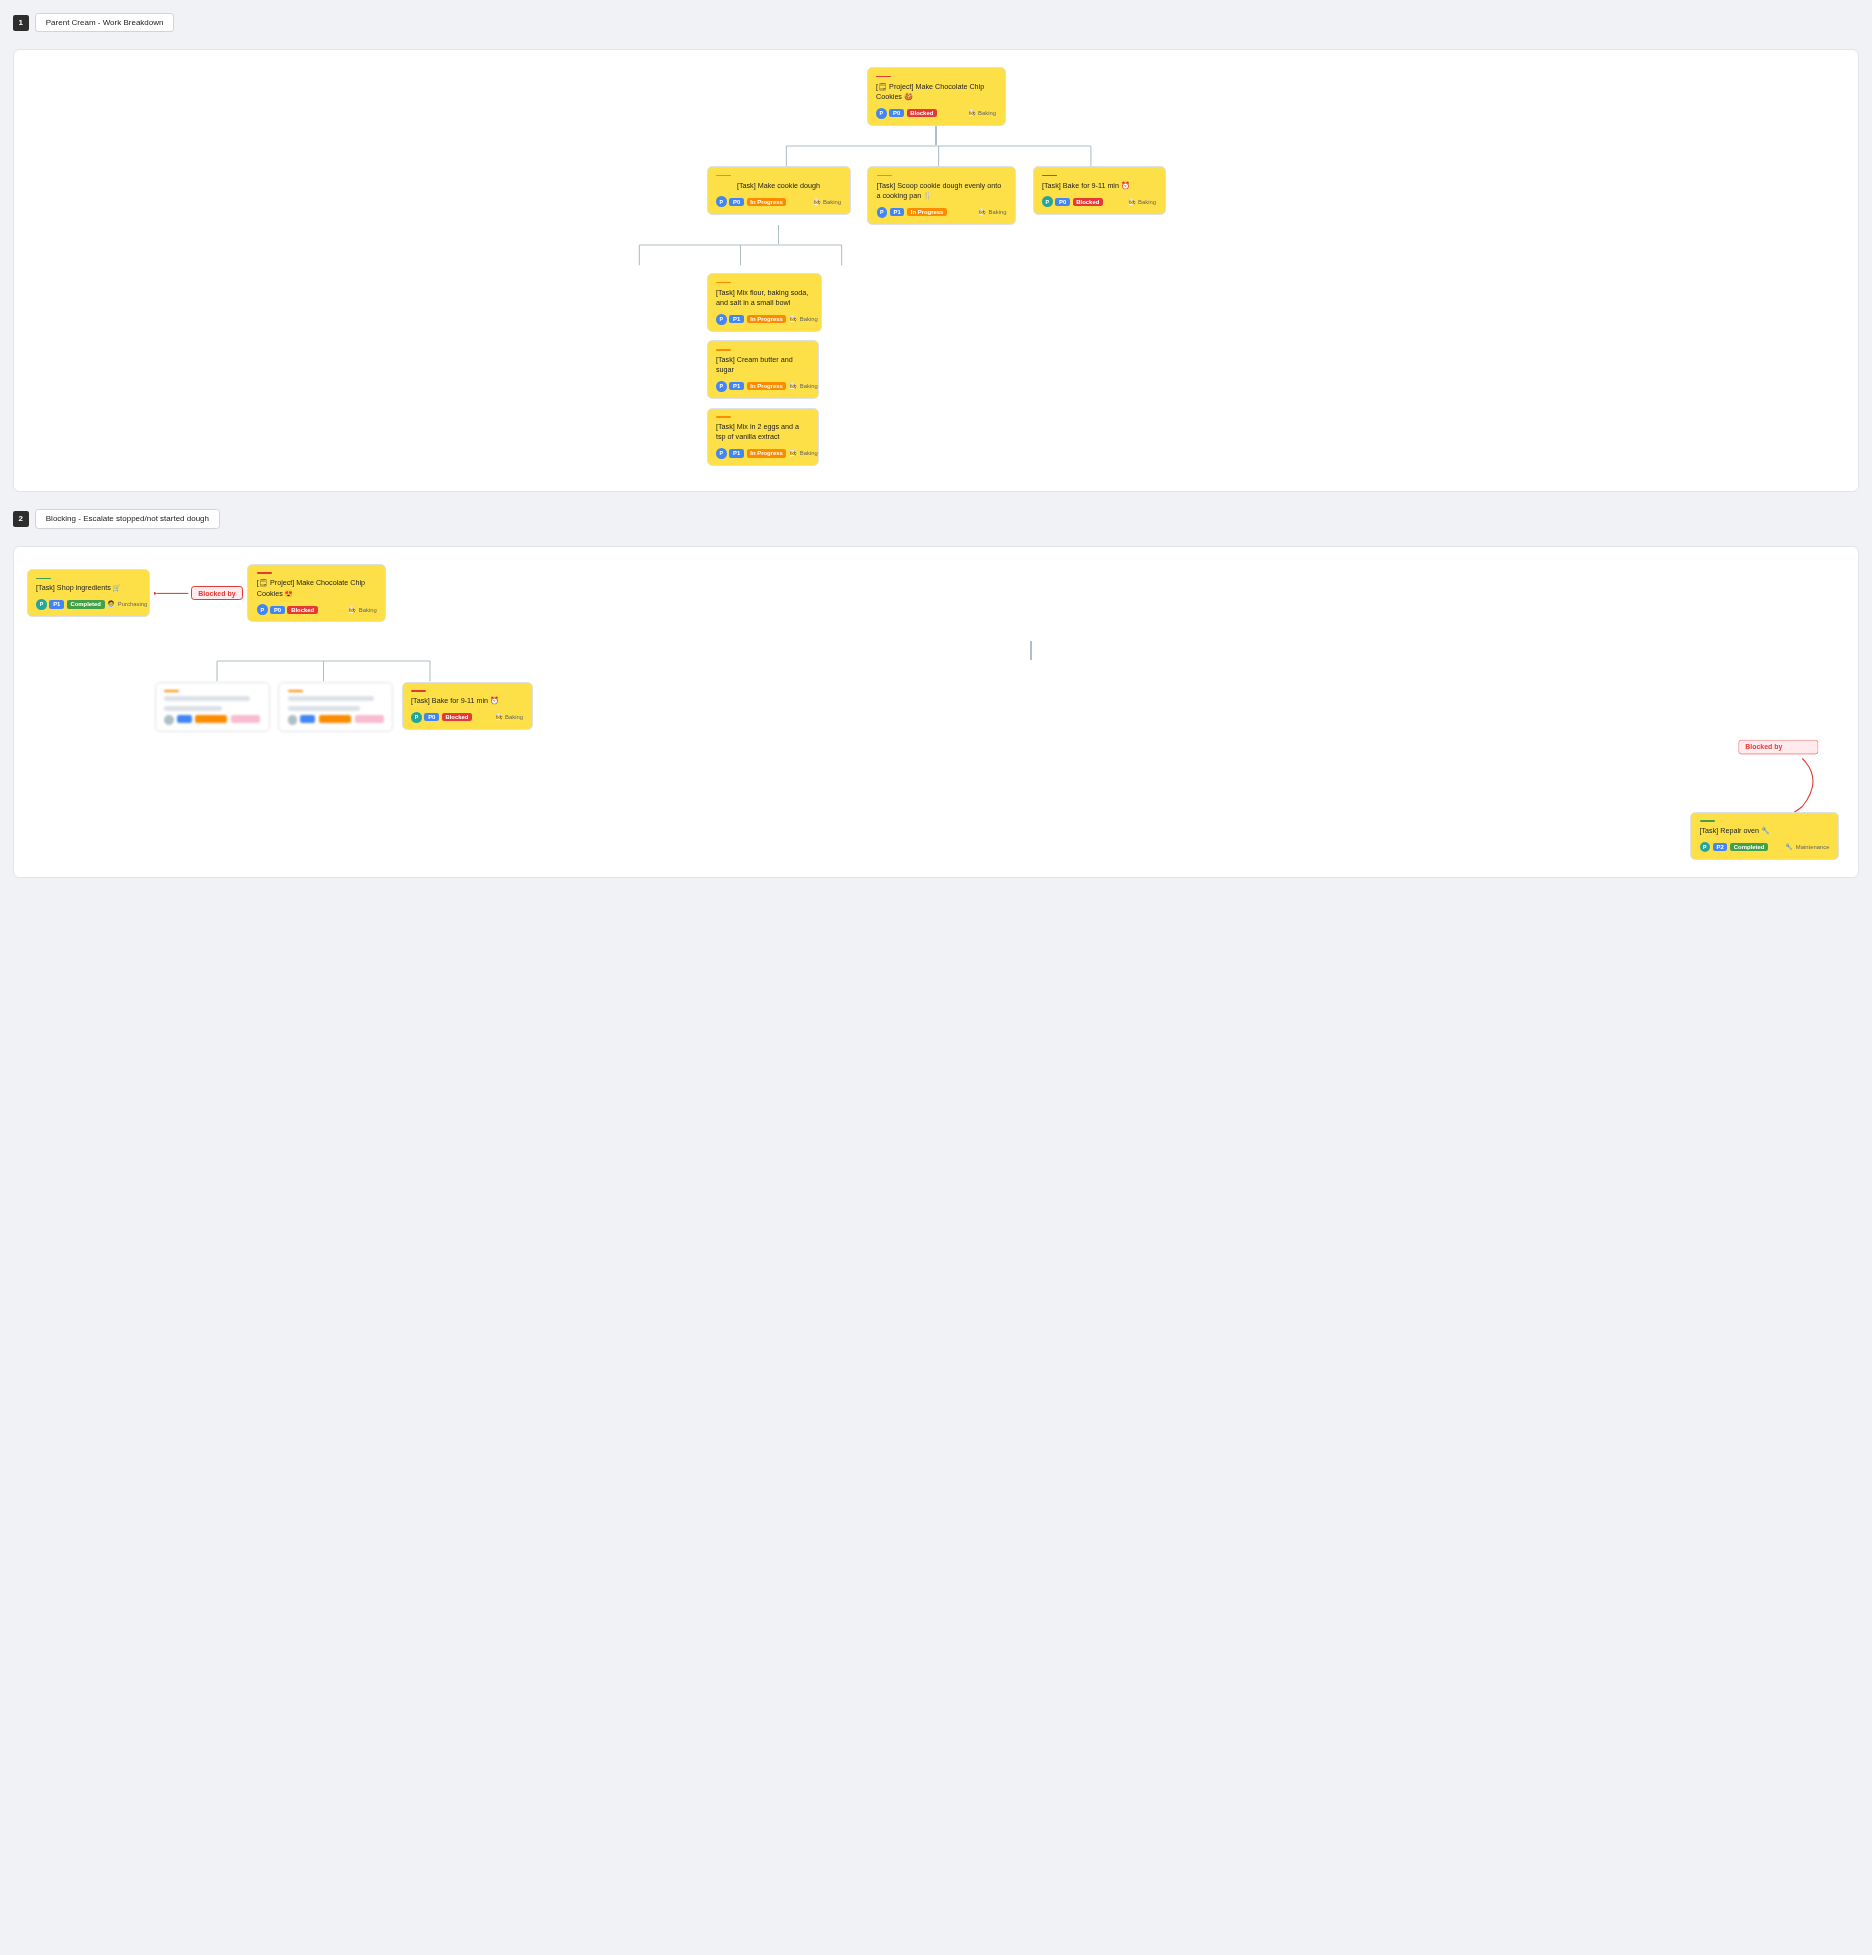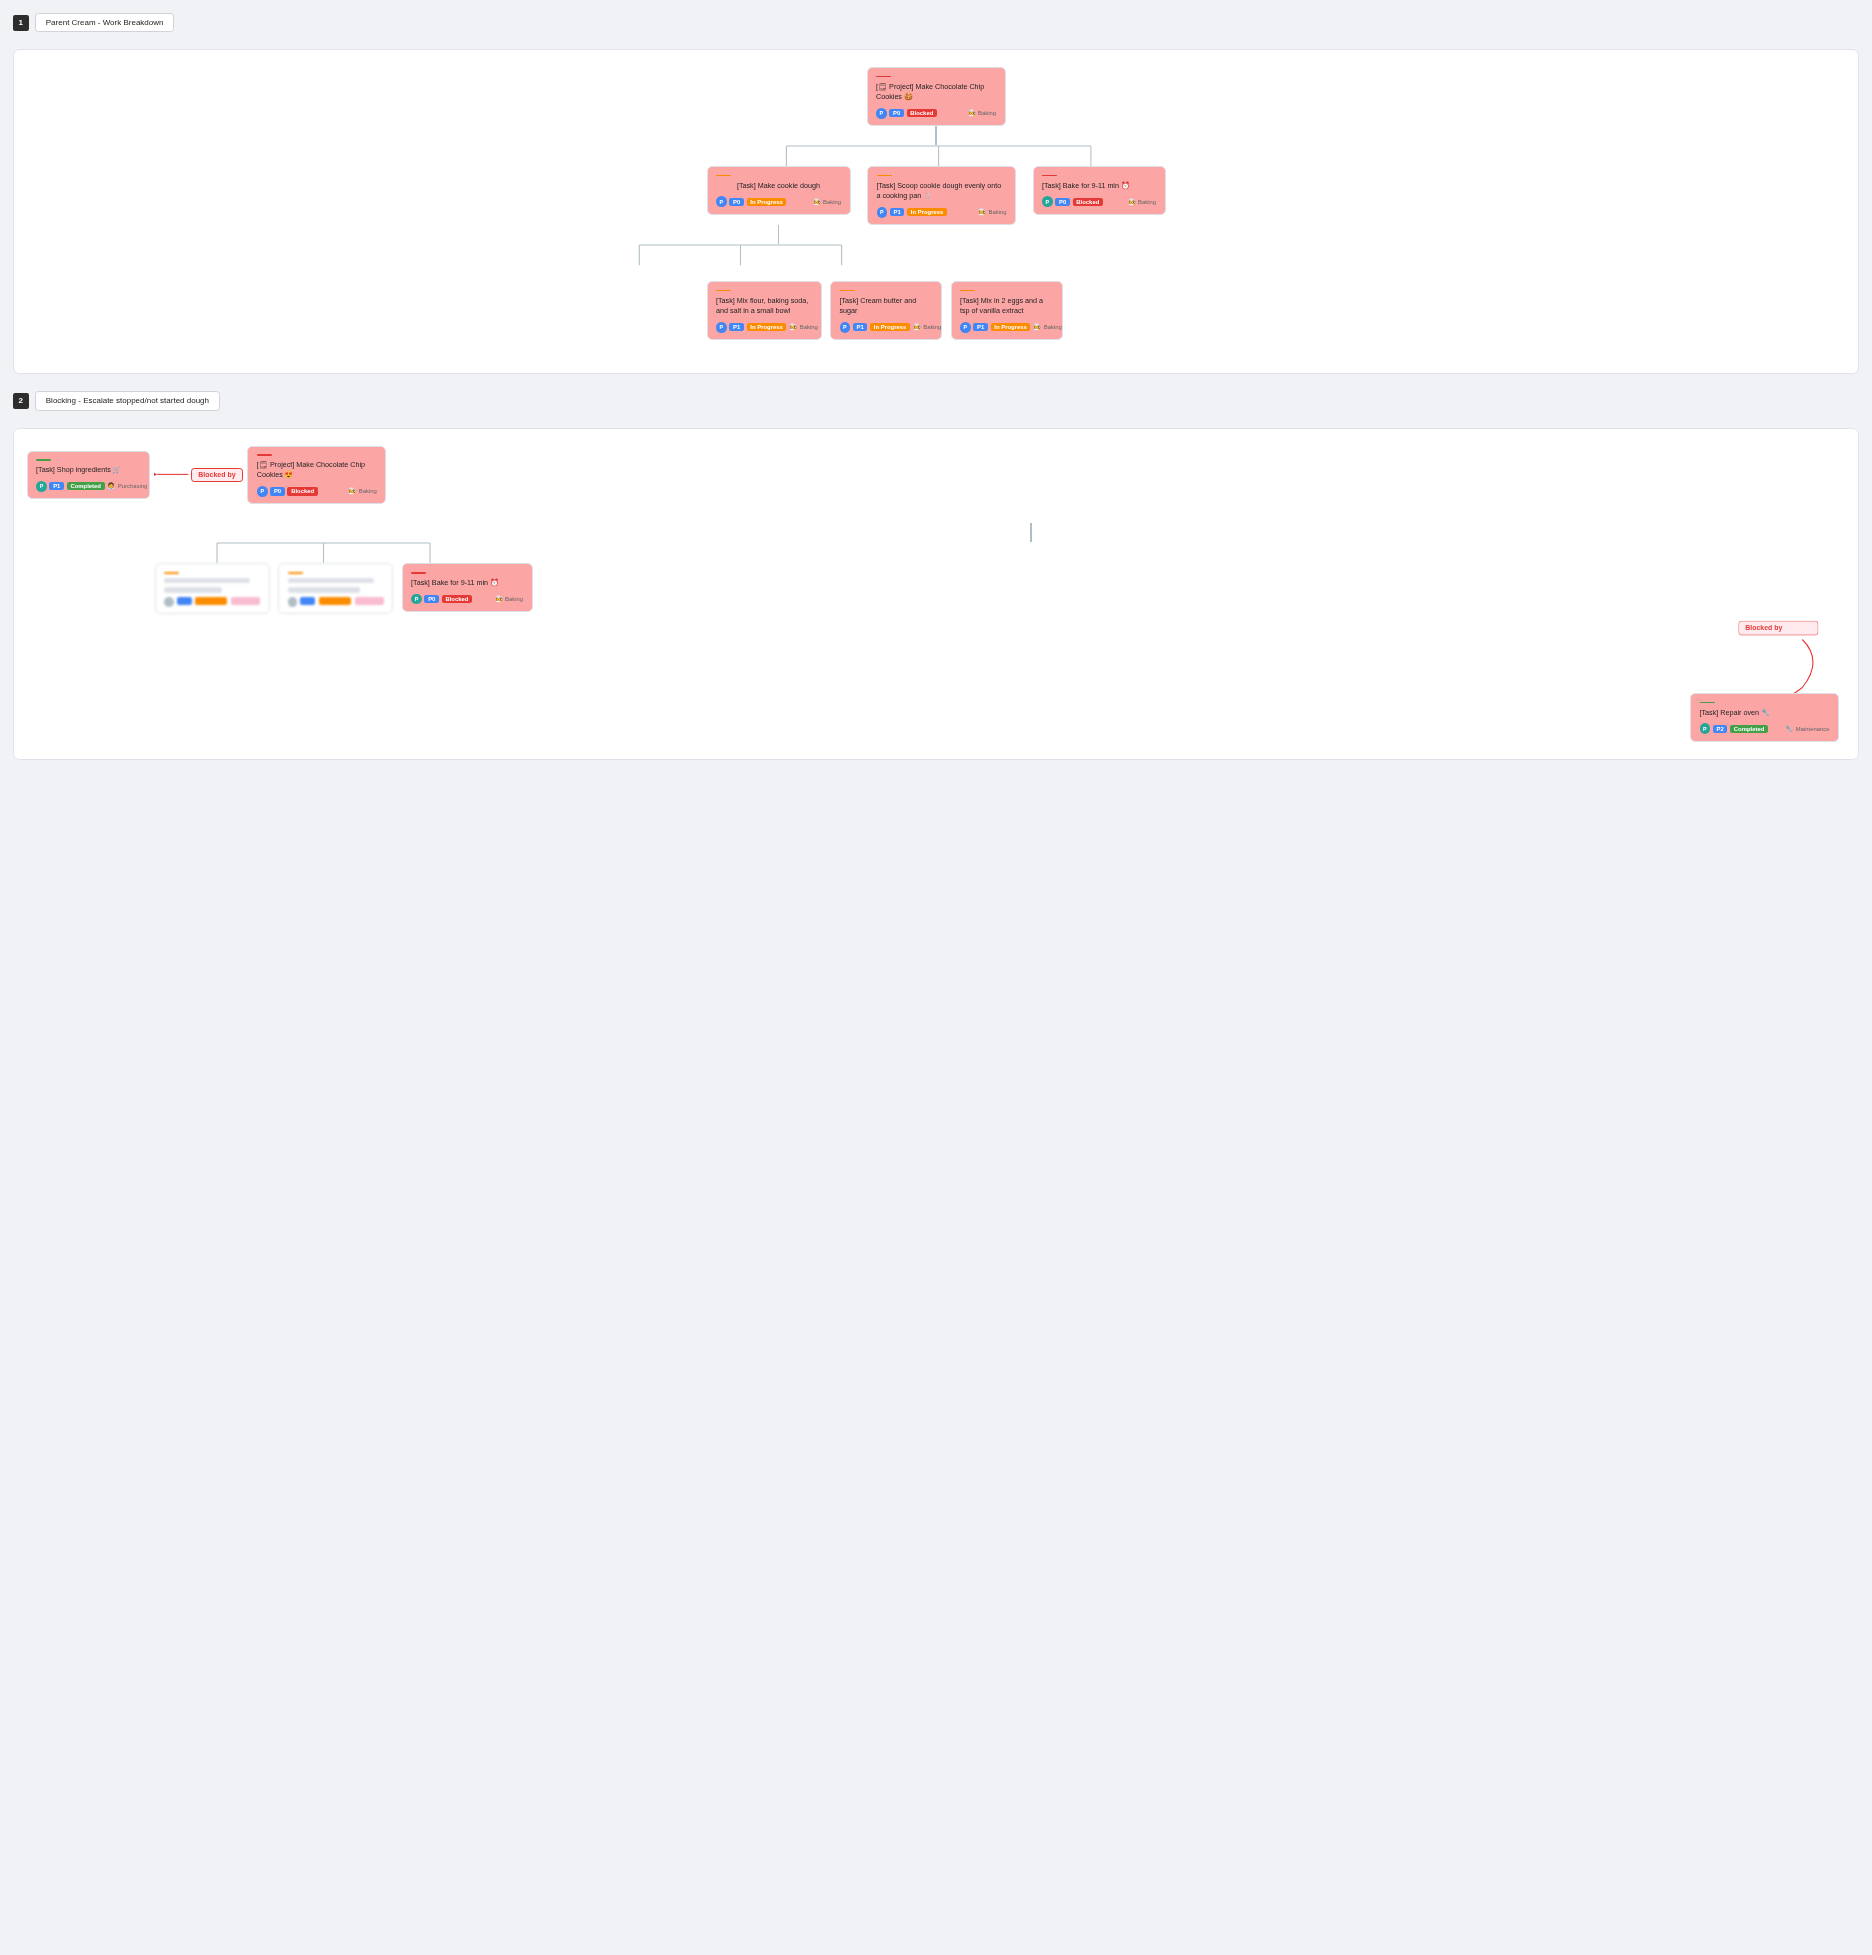--- a/index.html
+++ b/index.html
@@ -40,21 +40,21 @@
       border: 0.5px solid #d0d4da;
       border-radius: 3.2px;
       padding: 4.3px 9.6px;
       font-size: 8px;
       font-weight: 500;
       color: #222;
     }
 
     
     .card {
-      background: #fca5a5;
+      background: #fde047;
       border: 0.5px solid #dde1e7;
       border-radius: 5.3px;
       padding: 7.5px 8.5px 6.4px;
       min-width: 107px;
       position: relative;
     }
 
     .card-accent {
       width: 15px;
       height: 1.6px;
@@ -342,21 +342,21 @@
         <svg width="299" height="21.3" style="display:block;overflow:visible;margin-left:-77px;" viewBox="0 0 560 40">
 
           <line x1="90" y1="2" x2="470" y2="2" stroke="#b0bec5" stroke-width="2"></line>
           <line x1="90" y1="2" x2="90" y2="40" stroke="#b0bec5" stroke-width="2"></line>
           <line x1="280" y1="2" x2="280" y2="40" stroke="#b0bec5" stroke-width="2"></line>
           <line x1="470" y1="2" x2="470" y2="40" stroke="#b0bec5" stroke-width="2"></line>
         </svg>
       </div>
     </div>
 
-    <div style="display:flex;gap:8.5px;margin:16px auto;width:459px;justify-content:flex-start;">
+    <div style="display:flex;gap:8.5px;margin:8px auto;width:459px;justify-content:flex-start;flex-direction:column;">
       <div class="card" style="width:115px;">
         <div class="card-accent accent-orange"></div>
         <div class="card-title">[Task] Mix flour, baking soda, and salt in a small bowl</div>
         <div class="card-footer">
           <div class="card-left">
             <div class="avatar avatar-blue">P</div>
             <span class="badge badge-p1">P1</span>
             <span class="badge badge-inprogress">In Progress</span>
           </div>
           <div class="team-badge">

